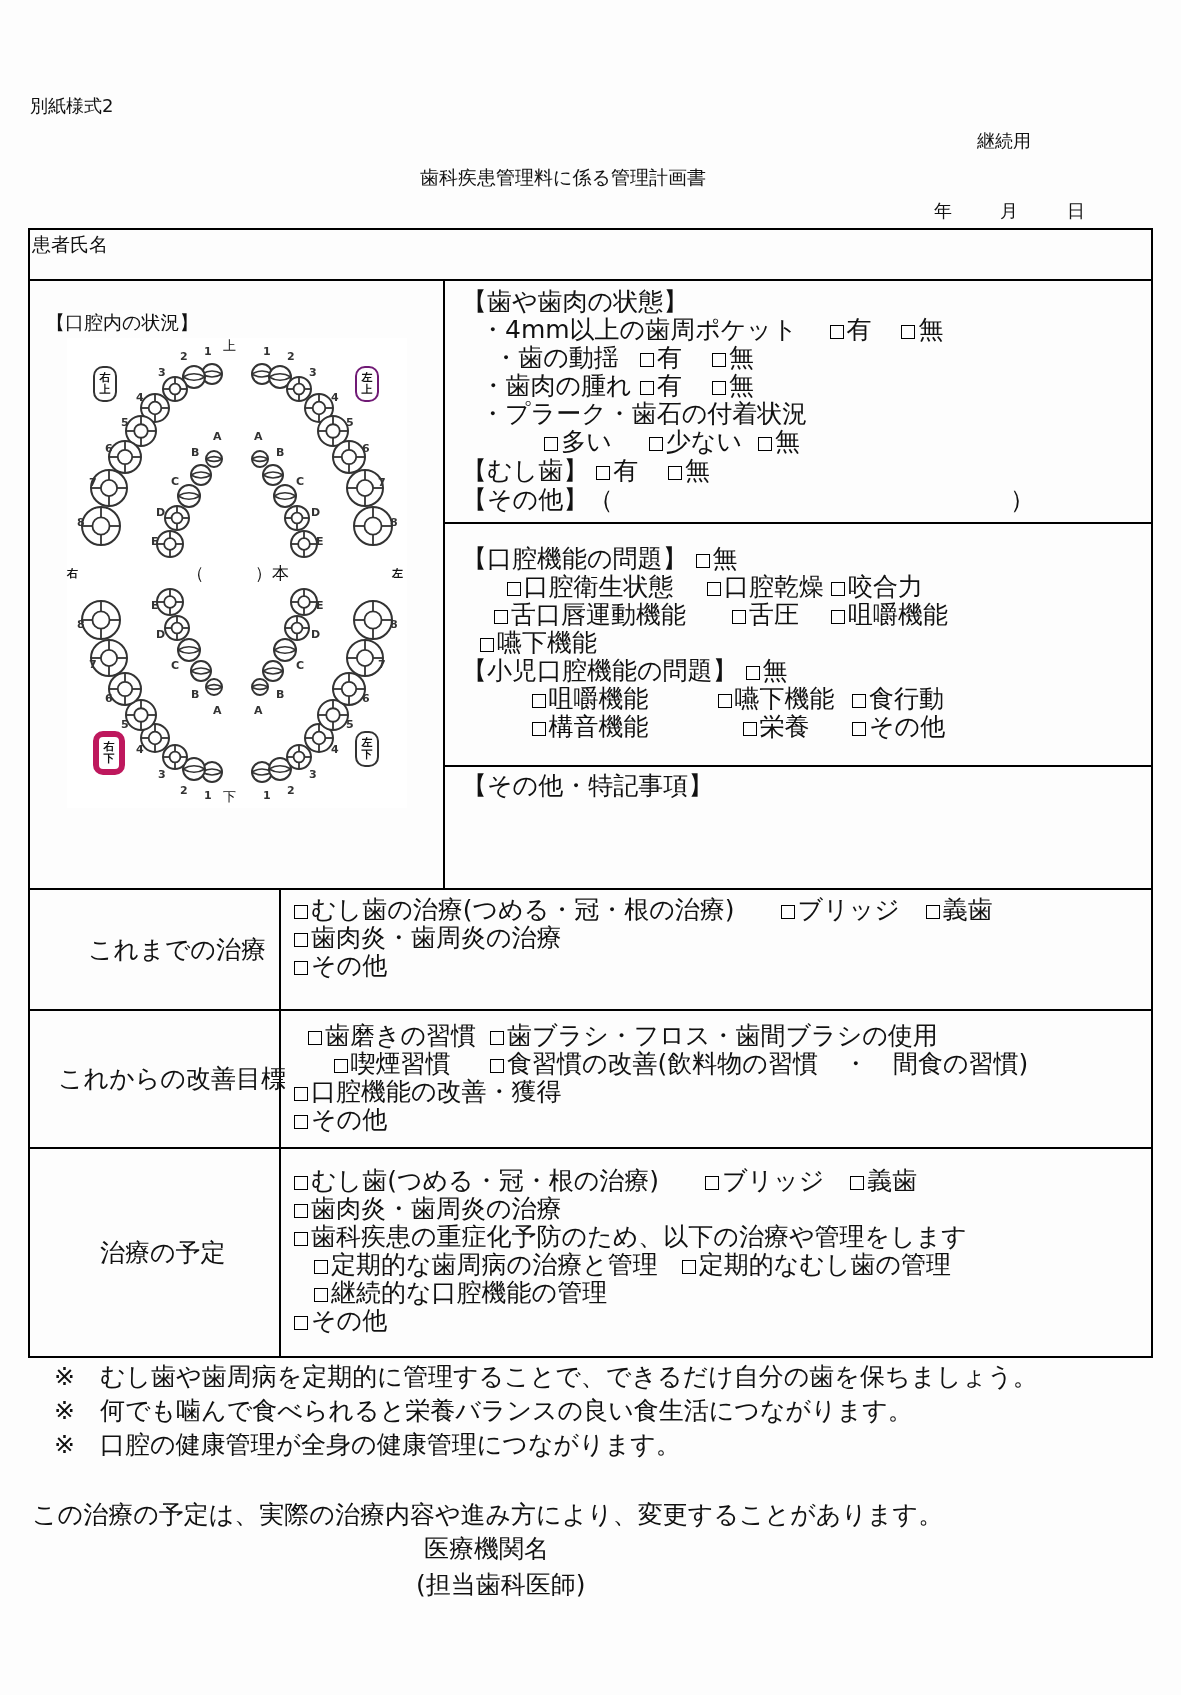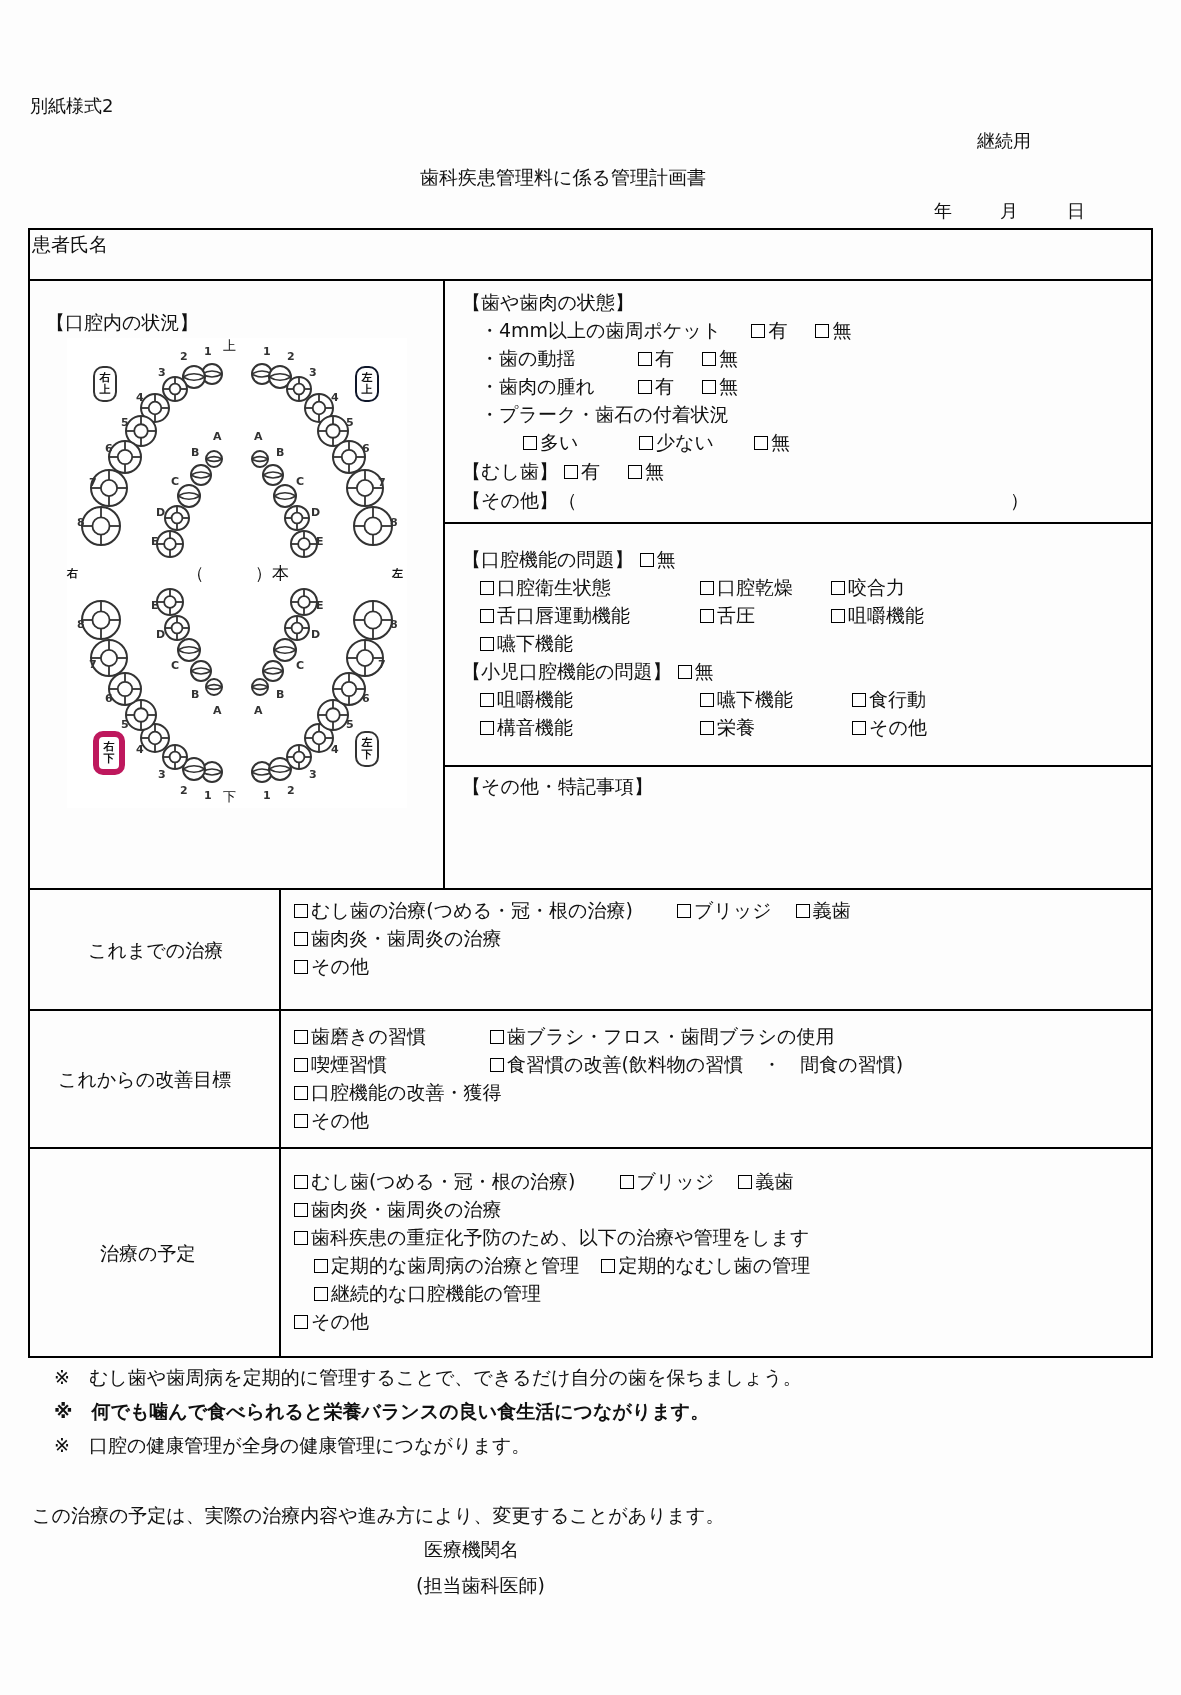--- a/index.html
+++ b/index.html
@@ -9,21 +9,21 @@
     position:relative; overflow:hidden;
   }
   .abs { position:absolute; white-space:nowrap; }
   .t18 { font-size:18px; line-height:20px; }
   .t19 { font-size:19px; line-height:22px; }
   .line { position:absolute; background:#000; }
   .cb {
     display:inline-block; width:14px; height:14px; border:1.3px solid #000;
     vertical-align:-1px; margin-right:3px; background:#fff; box-sizing:border-box;
   }
-  .row { position:absolute; white-space:nowrap; font-size:19px; line-height:22px; }
+  .row { position:absolute; white-space:nowrap; font-size:25px; line-height:22px;text-align:center; }
   .item { display:inline-block; }
   .chart-box { position:absolute; left:67px; top:338px; width:340px; height:470px; background:#fff; }
 </style>
 </head>
 <body>
 
 <div class="abs t18" style="left:30px;top:96px;">別紙様式2</div>
 <div class="abs t18" style="left:977px;top:131px;">継続用</div>
 <div class="abs t19" style="left:420px;top:166px;">歯科疾患管理料に係る管理計画書</div>
 <div class="abs t18" style="left:934px;top:201px;">年</div>
@@ -439,21 +439,21 @@
         <line x1="242.85" y1="264" x2="250" y2="264" stroke="#333" stroke-width="1.8"></line>
       </g>
       <text x="249" y="271" font-size="11" font-weight="bold" fill="#333" font-family="DejaVu Sans, sans-serif">E</text>
     </svg>
   <span class="abs" style="left:156px;top:-1px;font-size:13px;">上</span>
   <span class="abs" style="left:156px;top:450px;font-size:13px;">下</span>
   <span class="abs" style="left:0px;top:228px;font-size:11px;font-weight:bold;">右</span>
   <span class="abs" style="left:325px;top:228px;font-size:11px;font-weight:bold;">左</span>
   <span class="abs" style="left:120px;top:224px;font-size:17px;">（　　　）本</span>
   <span class="abs" style="left:26px;top:28px;width:20px;font-size:11px;font-weight:bold;white-space:normal;text-align:center;line-height:12px;border:2px solid #333;border-radius:10px;padding:4px 0;">右上</span>
-  <span class="abs" style="left:288px;top:28px;width:20px;font-size:11px;font-weight:bold;white-space:normal;text-align:center;line-height:12px;border:2px solid #0f172a;border-radius:10px;padding:4px 0;">左上</span>
+  <span class="abs" style="left:288px;top:28px;width:20px;font-size:11px;font-weight:bold;white-space:normal;text-align:center;line-height:12px;border:2px solid #701a75;border-radius:10px;padding:4px 0;">左上</span>
   <span class="abs" style="left:26px;top:393px;width:20px;font-size:11px;font-weight:bold;white-space:normal;text-align:center;line-height:12px;border:6px solid #be185d;border-radius:10px;padding:4px 0;">右下</span>
   <span class="abs" style="left:288px;top:393px;width:20px;font-size:11px;font-weight:bold;white-space:normal;text-align:center;line-height:12px;border:2px solid #333;border-radius:10px;padding:4px 0;">左下</span>
 </div>
 
 <div>
   <div class="row" style="left:462px;top:291px;">【歯や歯肉の状態】</div>
   <div class="row" style="left:480px;top:319px;">
     <span>・4mm以上の歯周ポケット</span>
     <span class="item" style="margin-left:24px;"><span class="cb"></span><span>有</span></span>
     <span class="item" style="margin-left:22px;"><span class="cb"></span><span>無</span></span>
@@ -541,17 +541,17 @@
 <div class="row" style="left:294px;top:1198px;"><span class="item"><span class="cb"></span><span>歯肉炎・歯周炎の治療</span></span></div>
 <div class="row" style="left:294px;top:1226px;"><span class="item"><span class="cb"></span><span>歯科疾患の重症化予防のため、以下の治療や管理をします</span></span></div>
 <div class="row" style="left:314px;top:1254px;">
   <span class="item"><span class="cb"></span><span>定期的な歯周病の治療と管理</span></span>
   <span class="item" style="margin-left:16px;"><span class="cb"></span><span>定期的なむし歯の管理</span></span>
 </div>
 <div class="row" style="left:314px;top:1282px;"><span class="item"><span class="cb"></span><span>継続的な口腔機能の管理</span></span></div>
 <div class="row" style="left:294px;top:1310px;"><span class="item"><span class="cb"></span><span>その他</span></span></div>
 
 <div class="row" style="left:54px;top:1366px;">※　むし歯や歯周病を定期的に管理することで、できるだけ自分の歯を保ちましょう。</div>
-<div class="row" style="left:54px;top:1400px;font-weight:bold;">※　何でも噛んで食べられると栄養バランスの良い食生活につながります。</div>
+<div class="row" style="left:54px;top:1400px;">※　何でも噛んで食べられると栄養バランスの良い食生活につながります。</div>
 <div class="row" style="left:54px;top:1434px;">※　口腔の健康管理が全身の健康管理につながります。</div>
 <div class="row" style="left:32px;top:1504px;">この治療の予定は、実際の治療内容や進み方により、変更することがあります。</div>
 <div class="row" style="left:424px;top:1538px;">医療機関名</div>
 <div class="row" style="left:416px;top:1574px;">(担当歯科医師)</div>
 
 </body></html>

